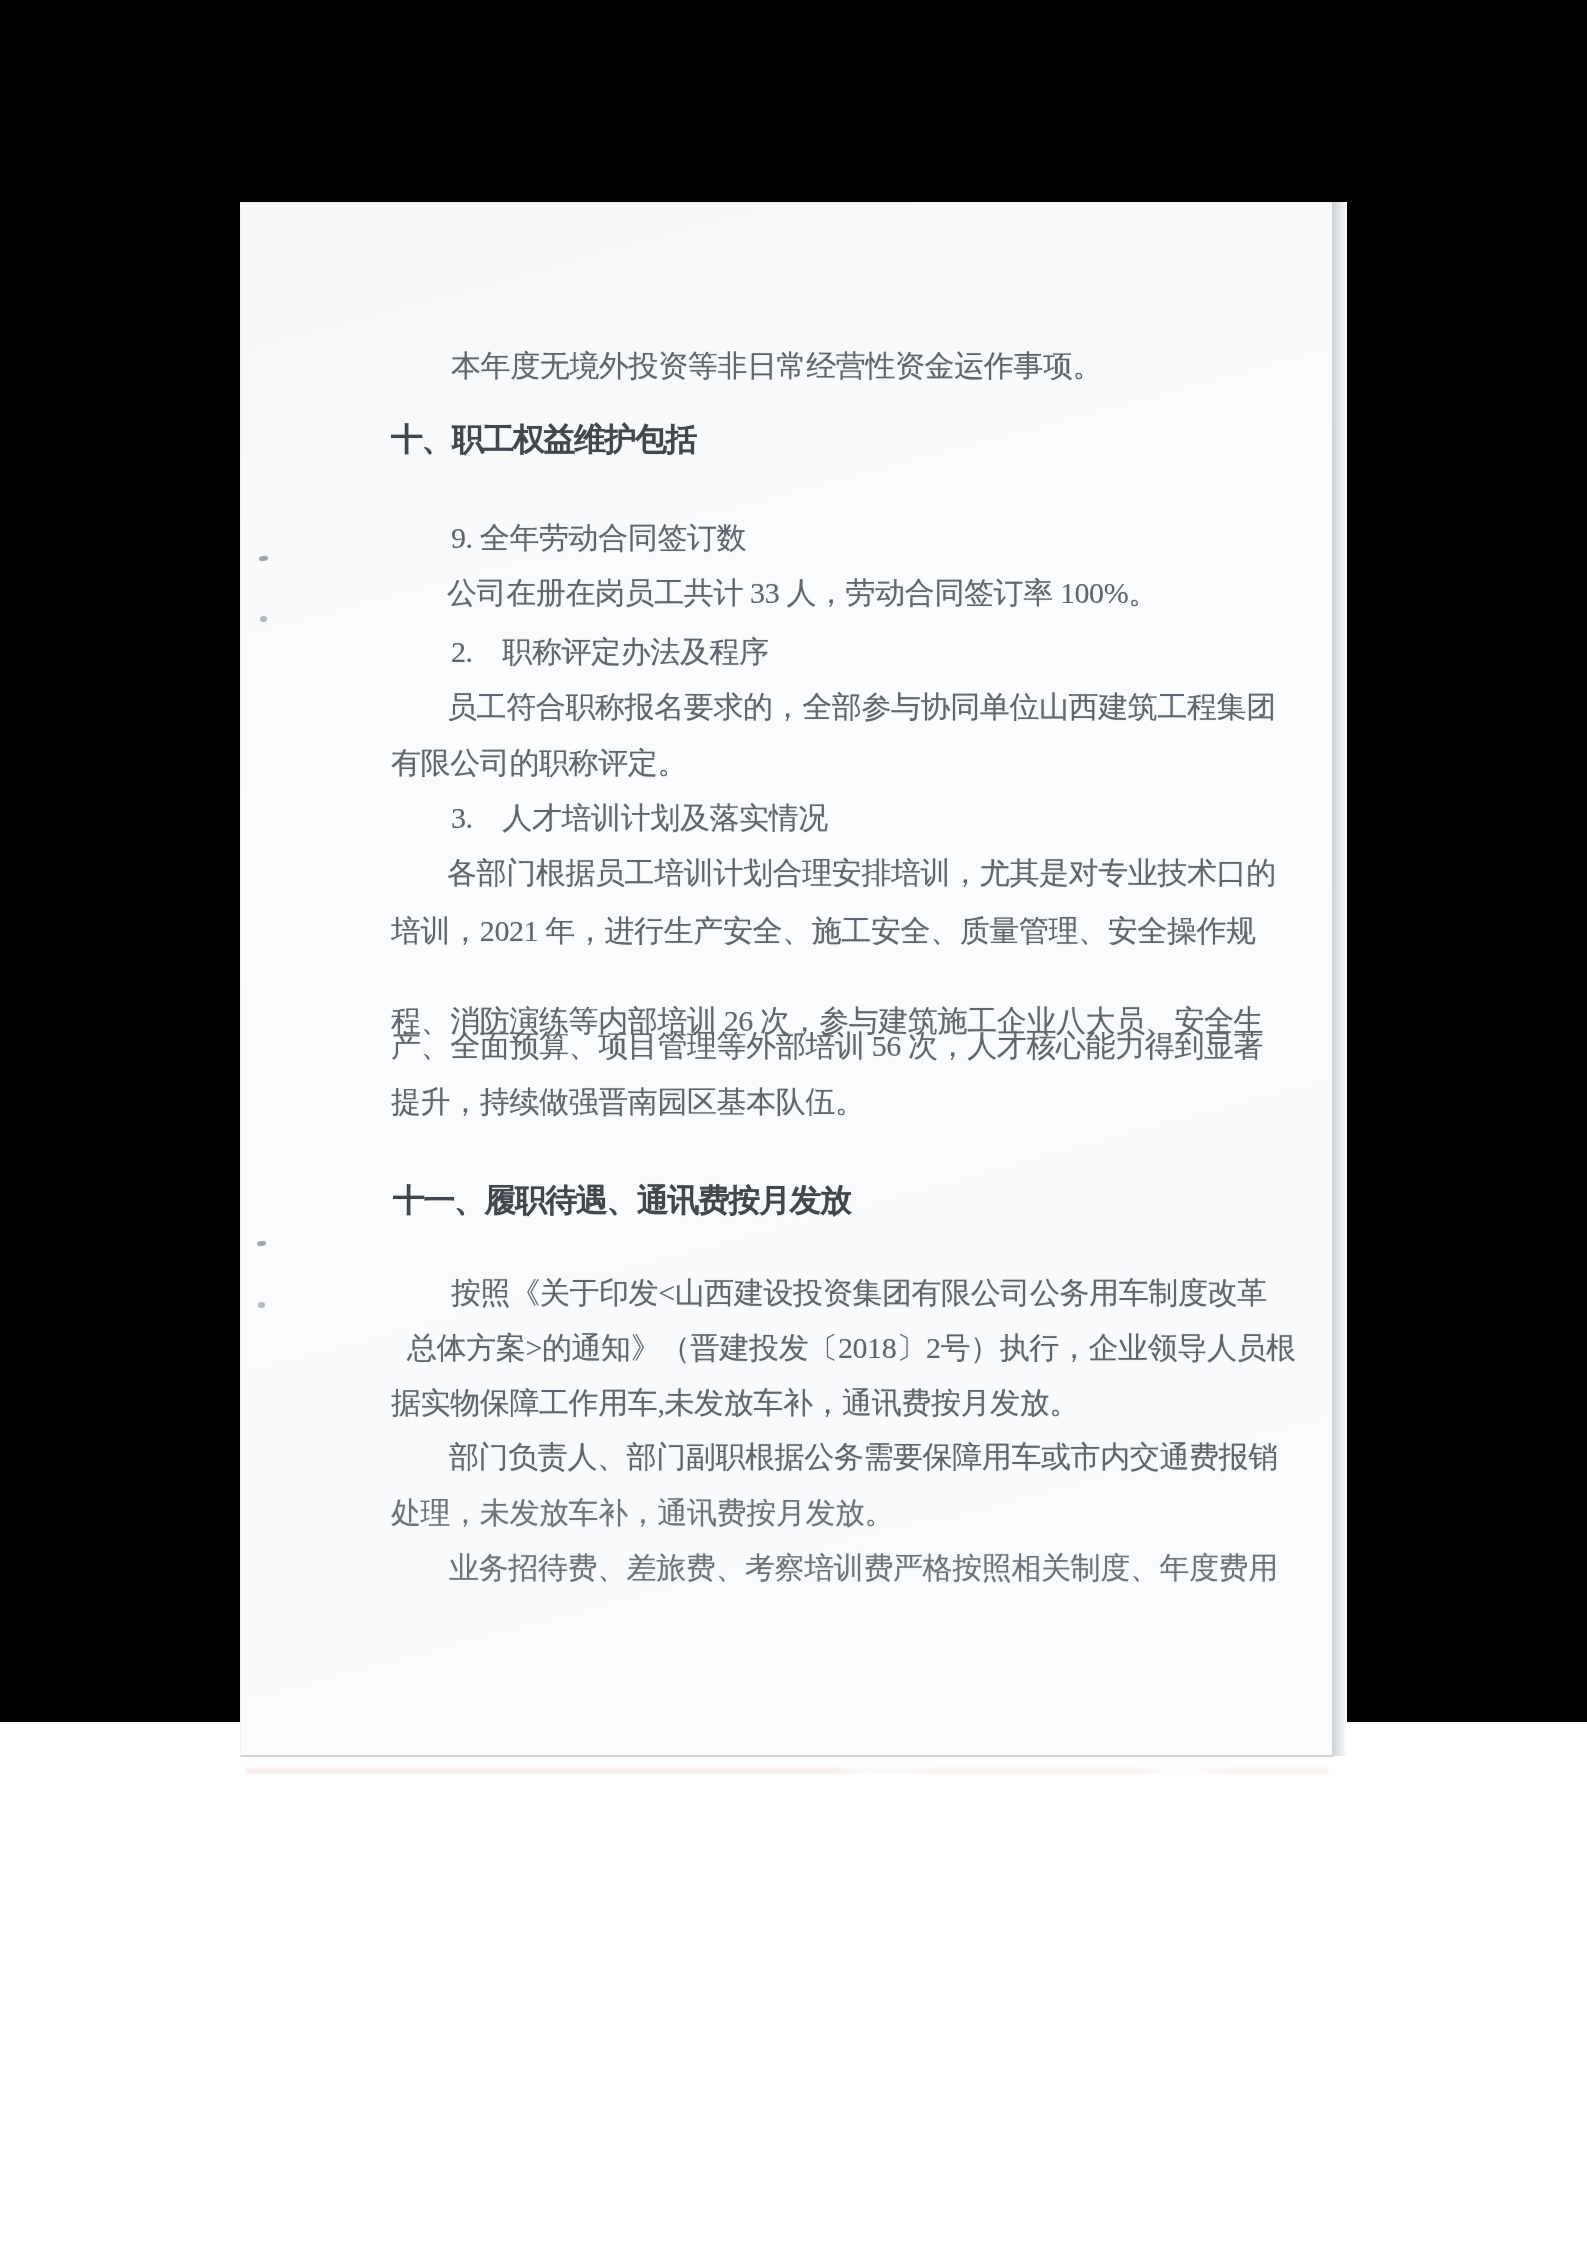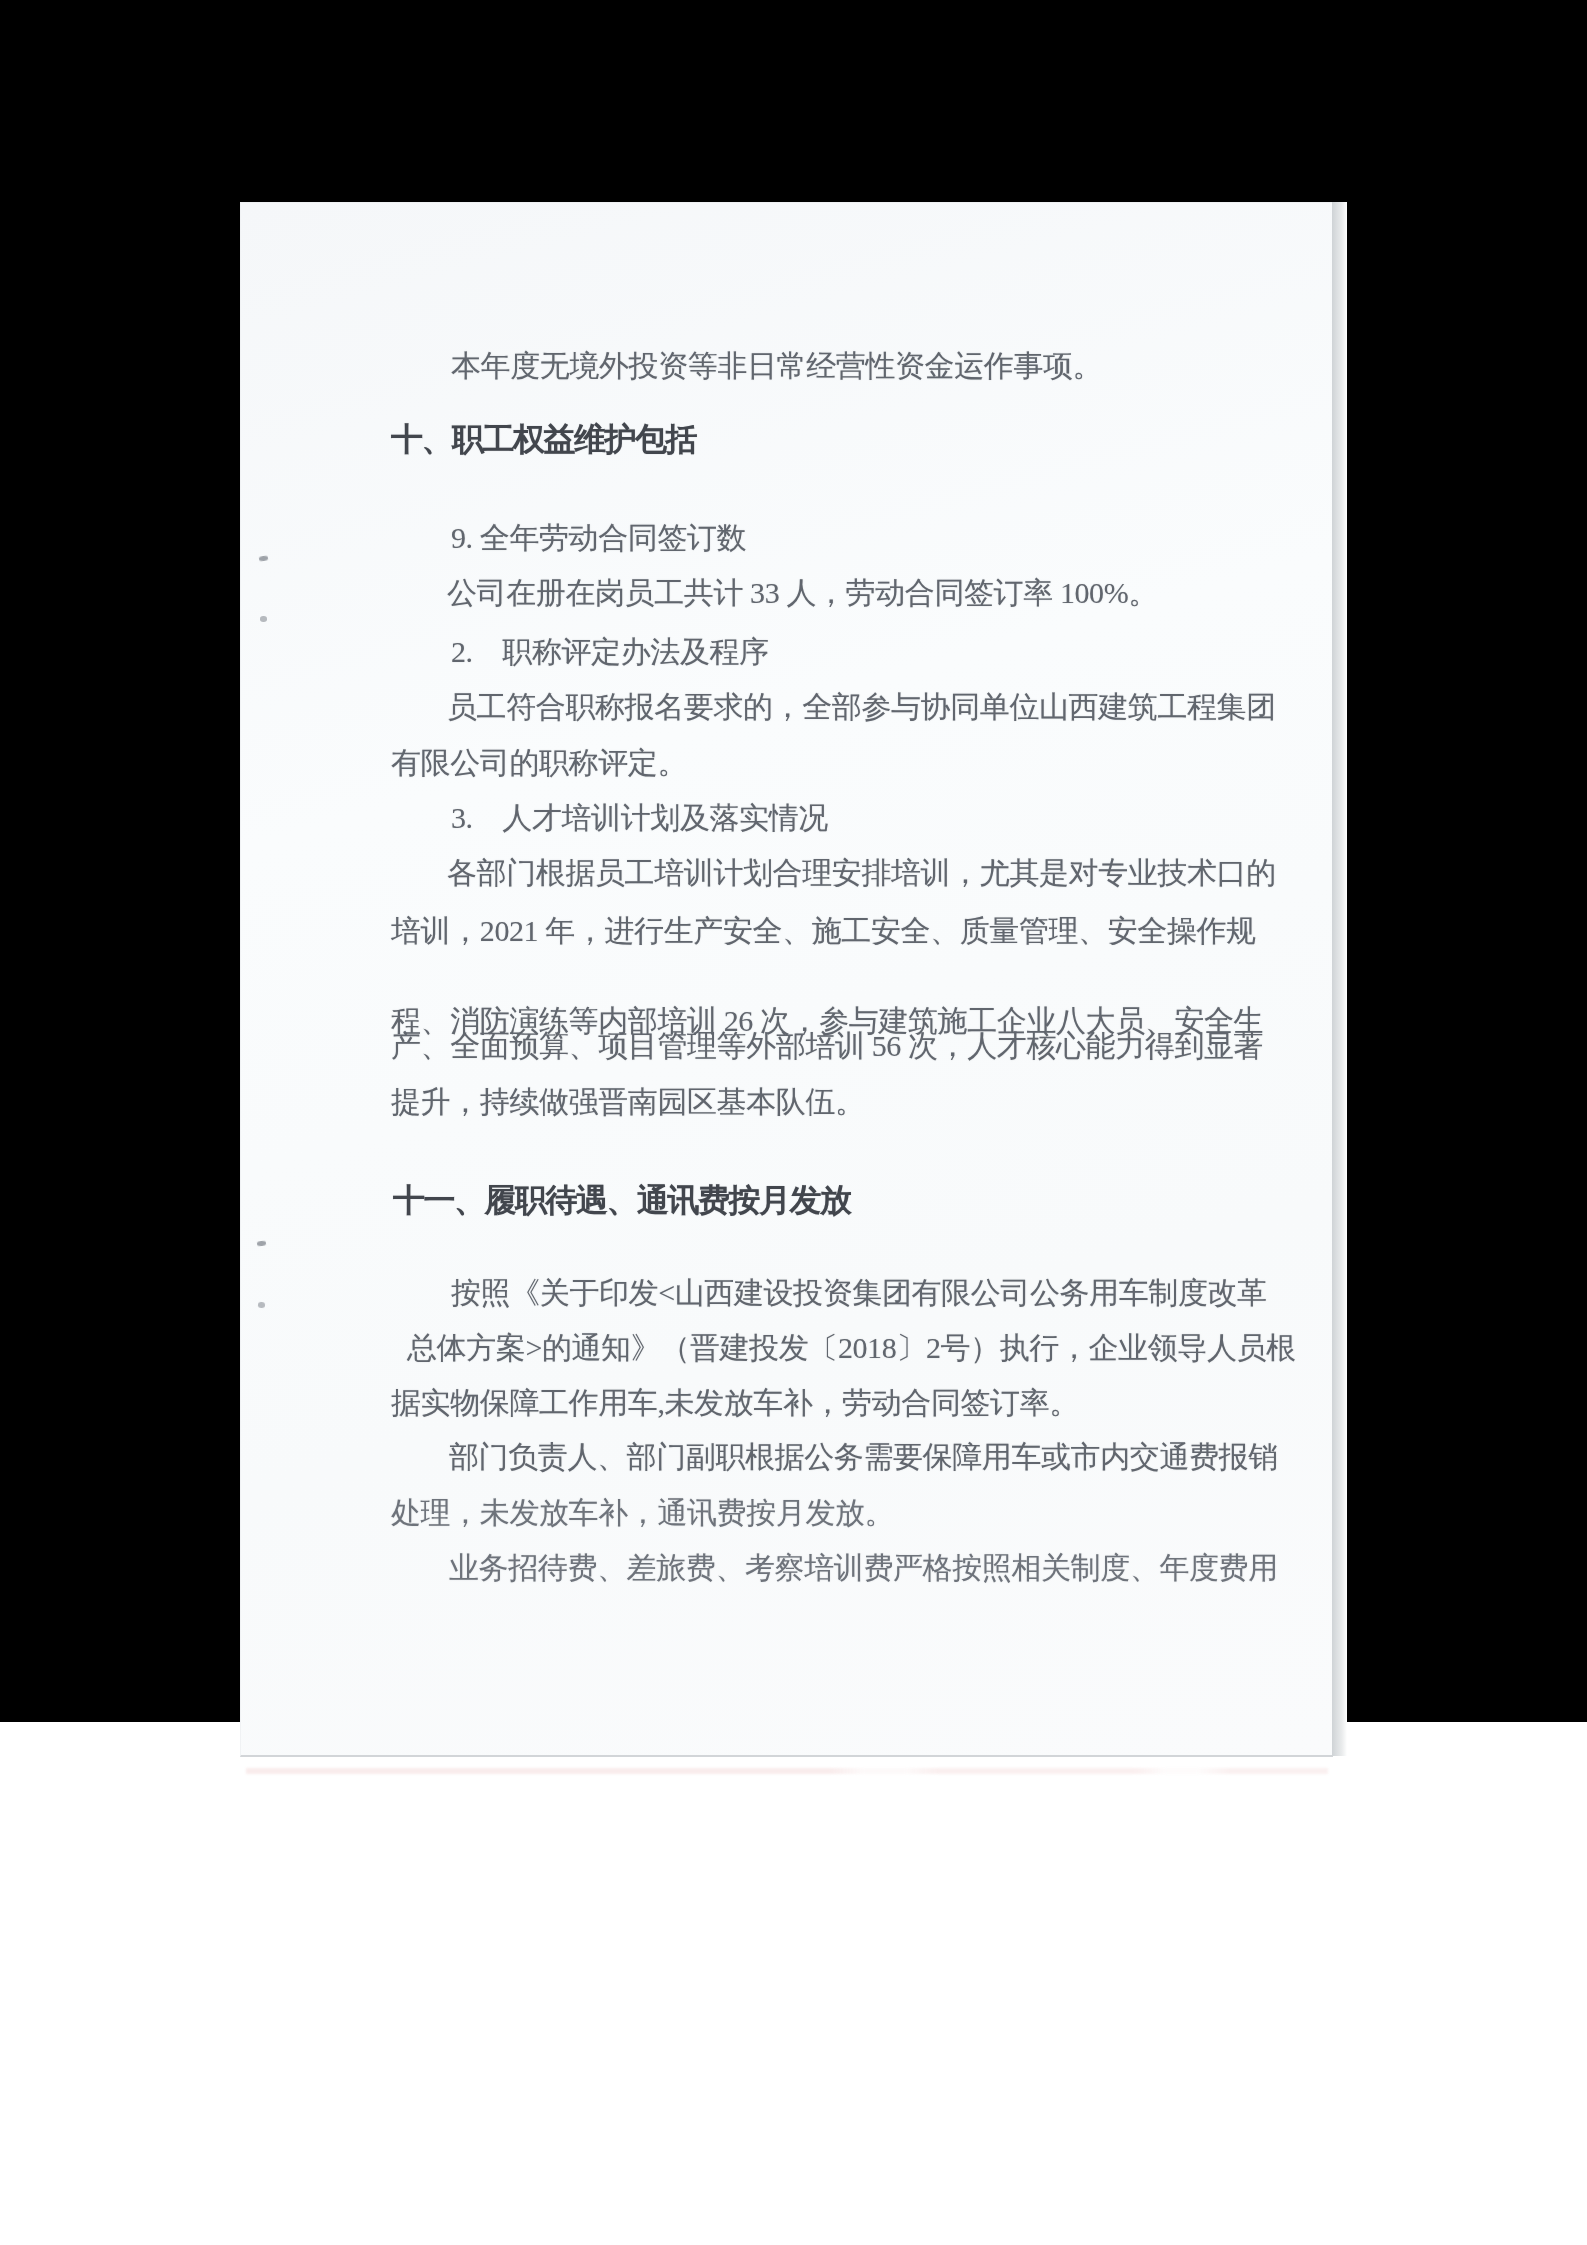--- a/index.html
+++ b/index.html
@@ -126,21 +126,21 @@
     <div class="ln pos-i2b2">有限公司的职称评定。</div>
     <div class="ln pos-i3t">3.　人才培训计划及落实情况</div>
     <div class="ln pos-i3b1">各部门根据员工培训计划合理安排培训，尤其是对专业技术口的</div>
     <div class="ln pos-i3b2">培训，2021 年，进行生产安全、施工安全、质量管理、安全操作规</div>
     <div class="ln pos-i3b3">程、消防演练等内部培训 26 次，参与建筑施工企业八大员、安全生</div>
     <div class="ln pos-i3b4">产、全面预算、项目管理等外部培训 56 次，人才核心能力得到显著</div>
     <div class="ln pos-i3b5">提升，持续做强晋南园区基本队伍。</div>
     <div class="hd pos-h11">十一、履职待遇、通讯费按月发放</div>
     <div class="ln pos-p1l1">按照《关于印发&lt;山西建设投资集团有限公司公务用车制度改革</div>
     <div class="ln pos-p1l2">总体方案&gt;的通知》（晋建投发〔2018〕2号）执行，企业领导人员根</div>
-    <div class="ln pos-p1l3">据实物保障工作用车,未发放车补，劳动合同签订率。</div>
+    <div class="ln pos-p1l3">据实物保障工作用车,未发放车补，通讯费按月发放。</div>
     <div class="ln faded pos-p2l2">处理，未发放车补，通讯费按月发放。</div>
     <div class="ln pos-p2l1">部门负责人、部门副职根据公务需要保障用车或市内交通费报销</div>
     <div class="ln faded pos-p3l1">业务招待费、差旅费、考察培训费严格按照相关制度、年度费用</div>
 
     <div class="speck s1"></div>
     <div class="speck s2"></div>
     <div class="speck s3"></div>
     <div class="speck s4"></div>
   </div>
 

